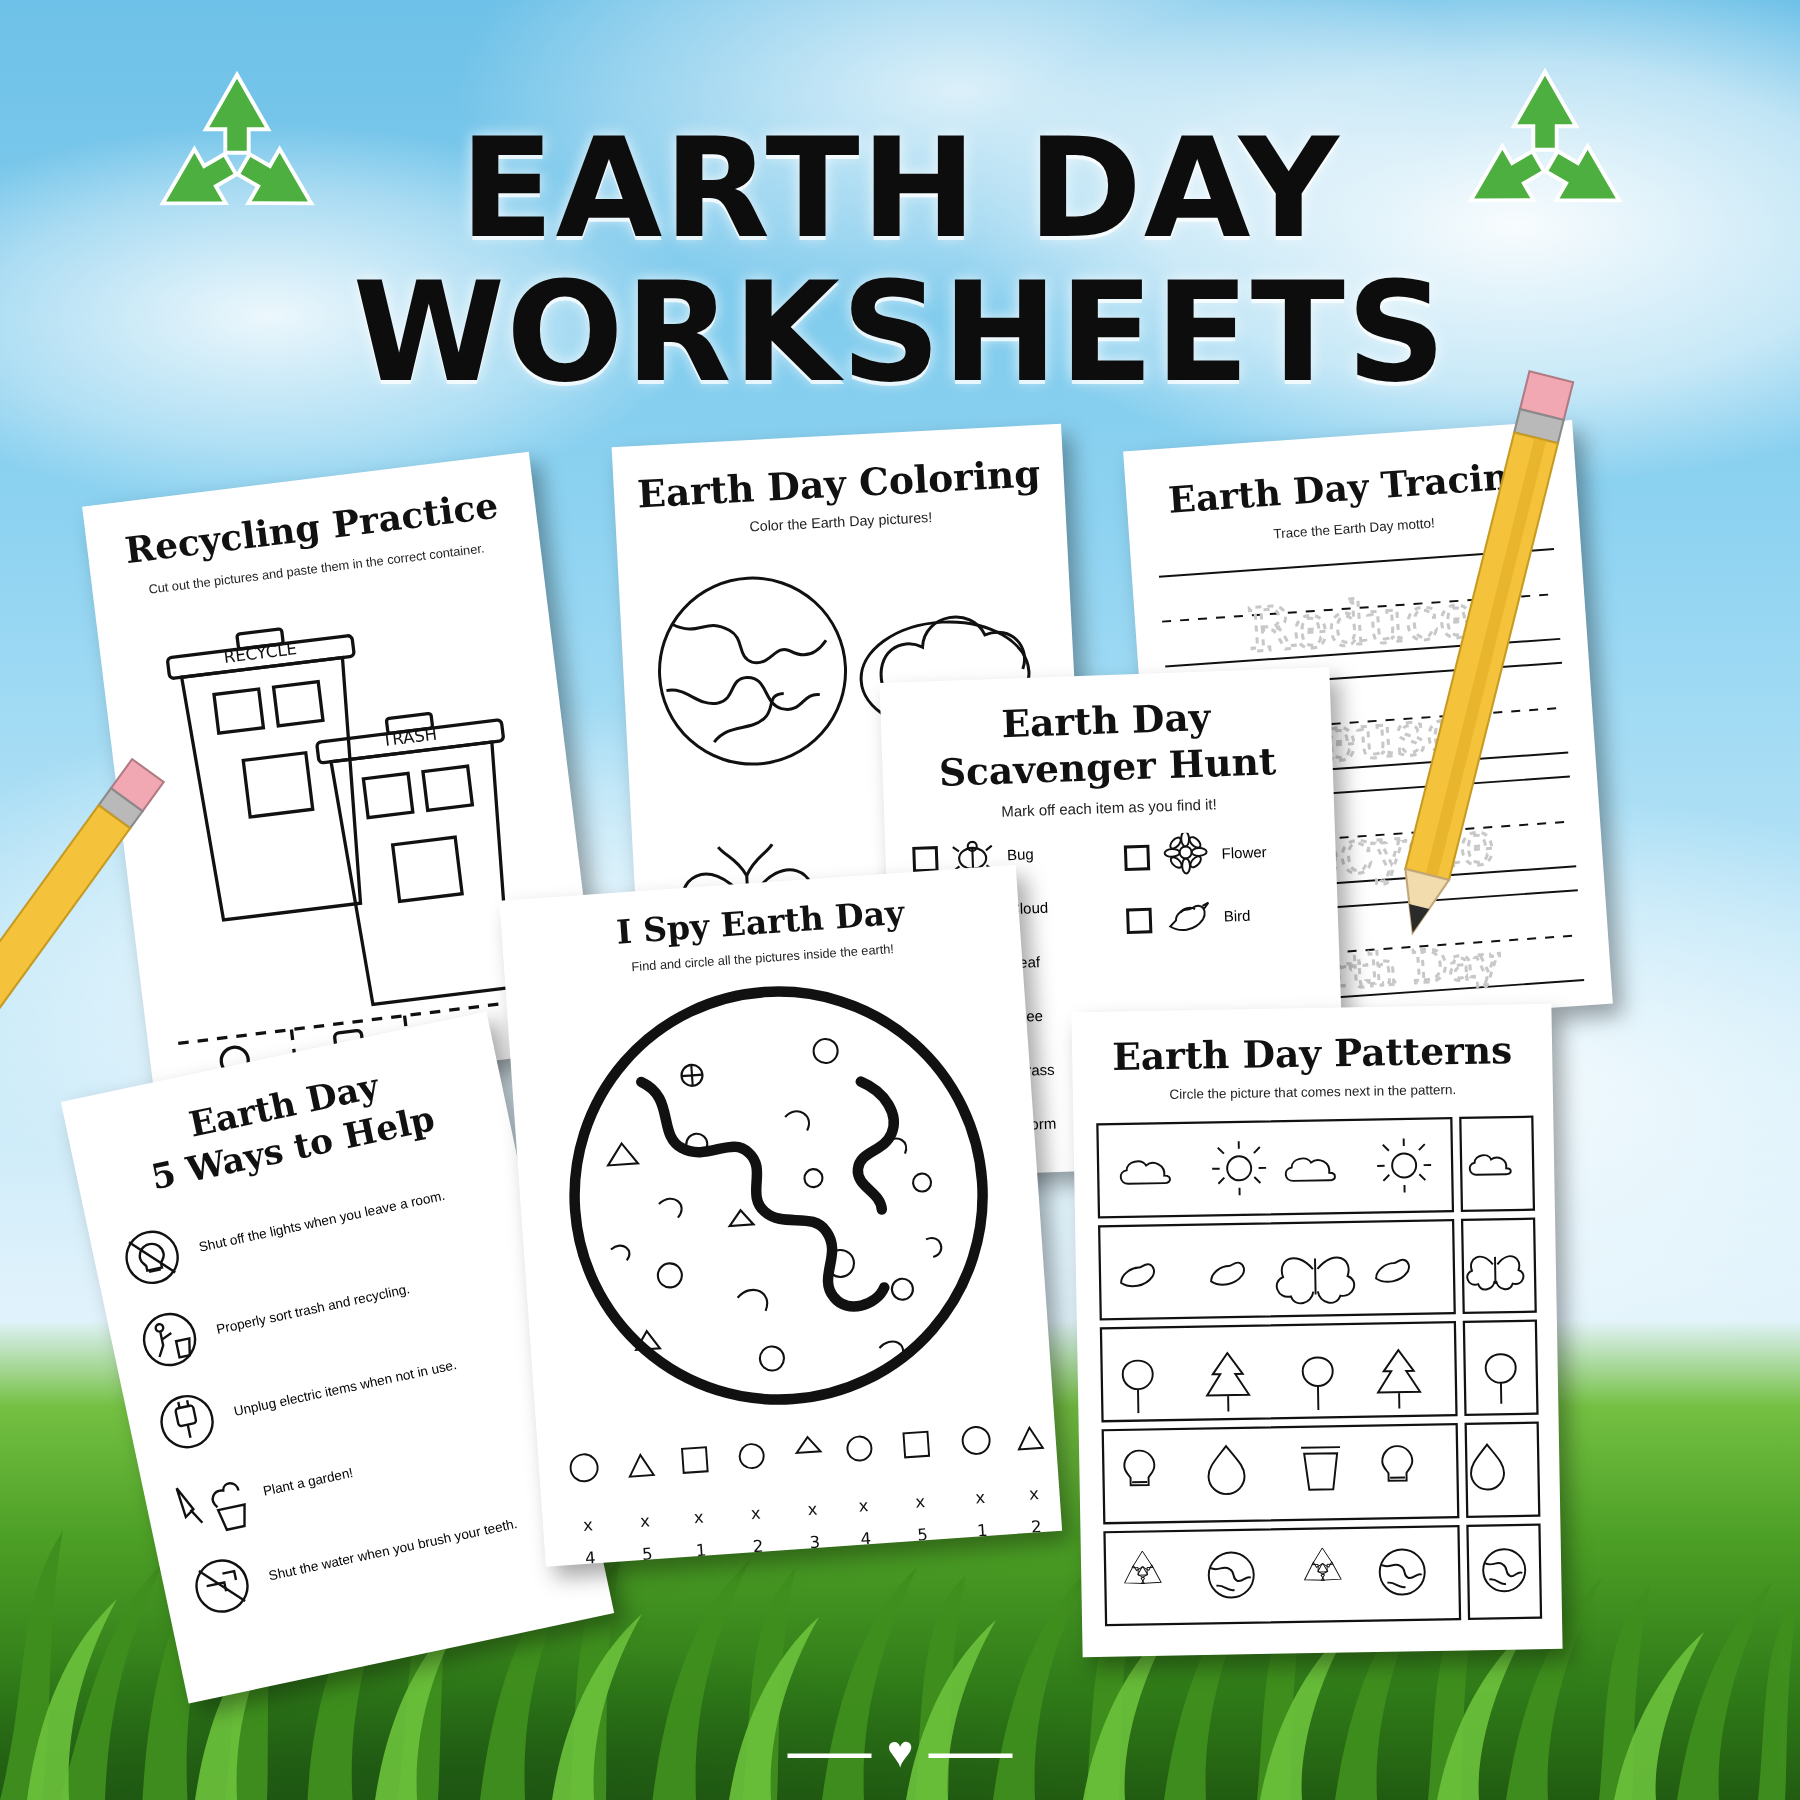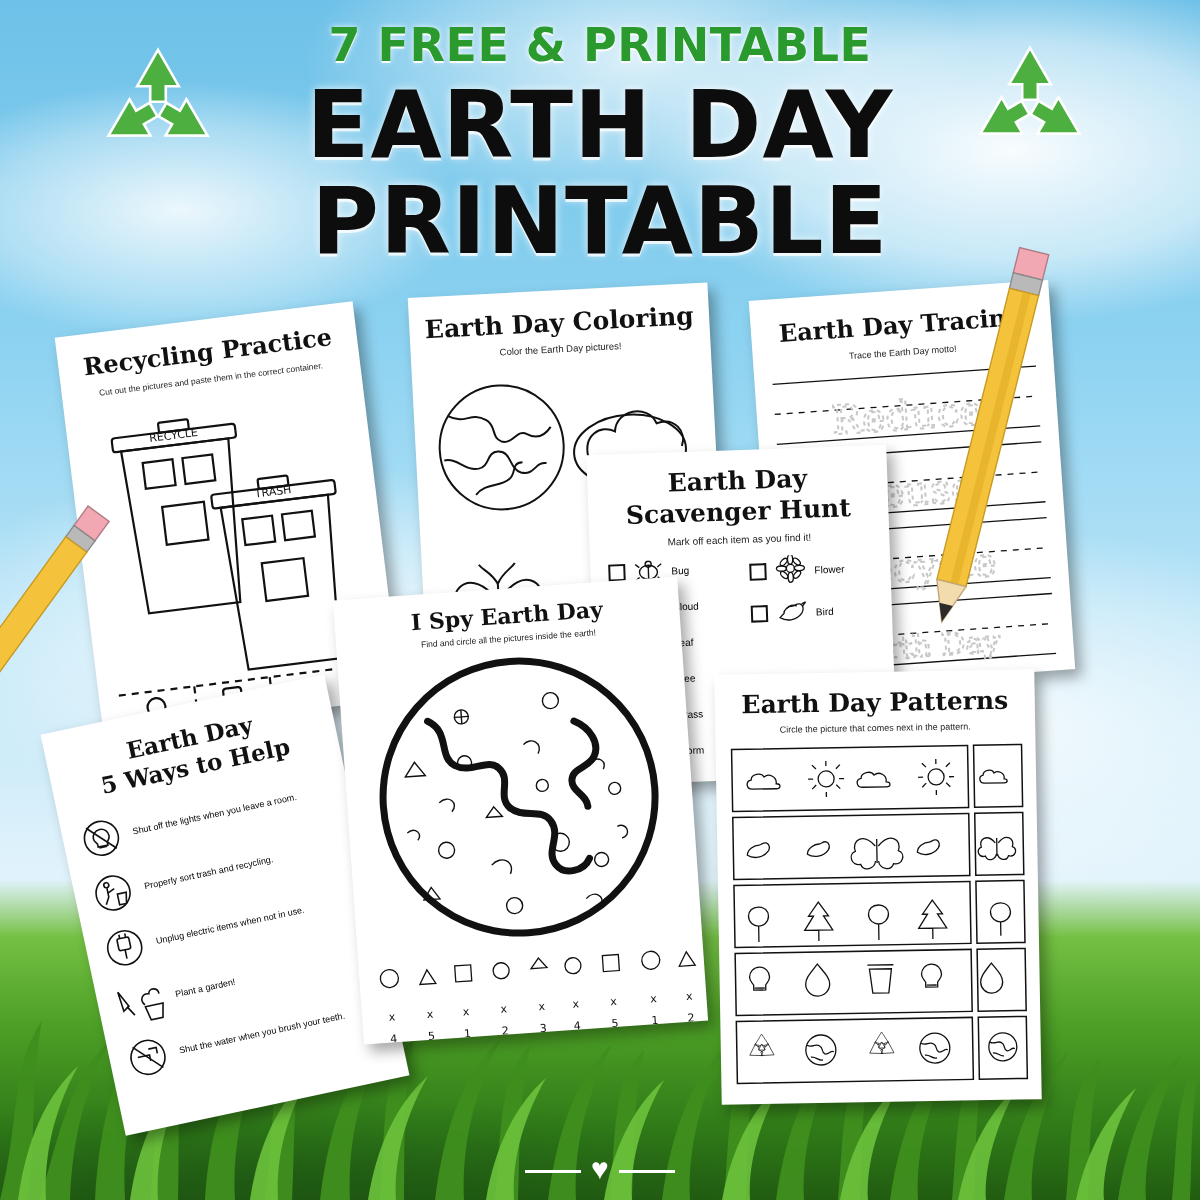--- a/index.html
+++ b/index.html
@@ -108,23 +108,22 @@
         <path d="M722 300 C730 254 750 210 782 182 C756 228 748 270 750 300Z"></path>
         <path d="M840 300 C848 256 868 212 900 184 C874 230 866 272 868 300Z"></path>
         <path d="M958 300 C966 258 986 214 1018 186 C992 232 984 274 986 300Z"></path>
         <path d="M1076 300 C1084 260 1104 216 1136 188 C1110 234 1102 276 1104 300Z"></path>
       </g>
     </svg>
   </div>
 </div>
 
 <div class="header">
-  <div class="kicker">7 FREE &amp; PRINTABLE</div>
   <div class="title1">EARTH DAY</div>
-  <div class="title2">PRINTABLE</div>
+  <div class="title2">WORKSHEETS</div>
 </div>
 
 <div class="recycle left">
   <svg width="140" height="130" viewBox="0 0 100 100">
     <g fill="#4caf3f" stroke="#ffffff" stroke-width="2">
       <path d="M50 6 L66 34 L56 34 L56 46 L44 46 L44 34 L34 34 Z" transform="rotate(0 50 50)"></path>
       <path d="M50 6 L66 34 L56 34 L56 46 L44 46 L44 34 L34 34 Z" transform="rotate(120 50 50)"></path>
       <path d="M50 6 L66 34 L56 34 L56 46 L44 46 L44 34 L34 34 Z" transform="rotate(240 50 50)"></path>
     </g>
   </svg>

